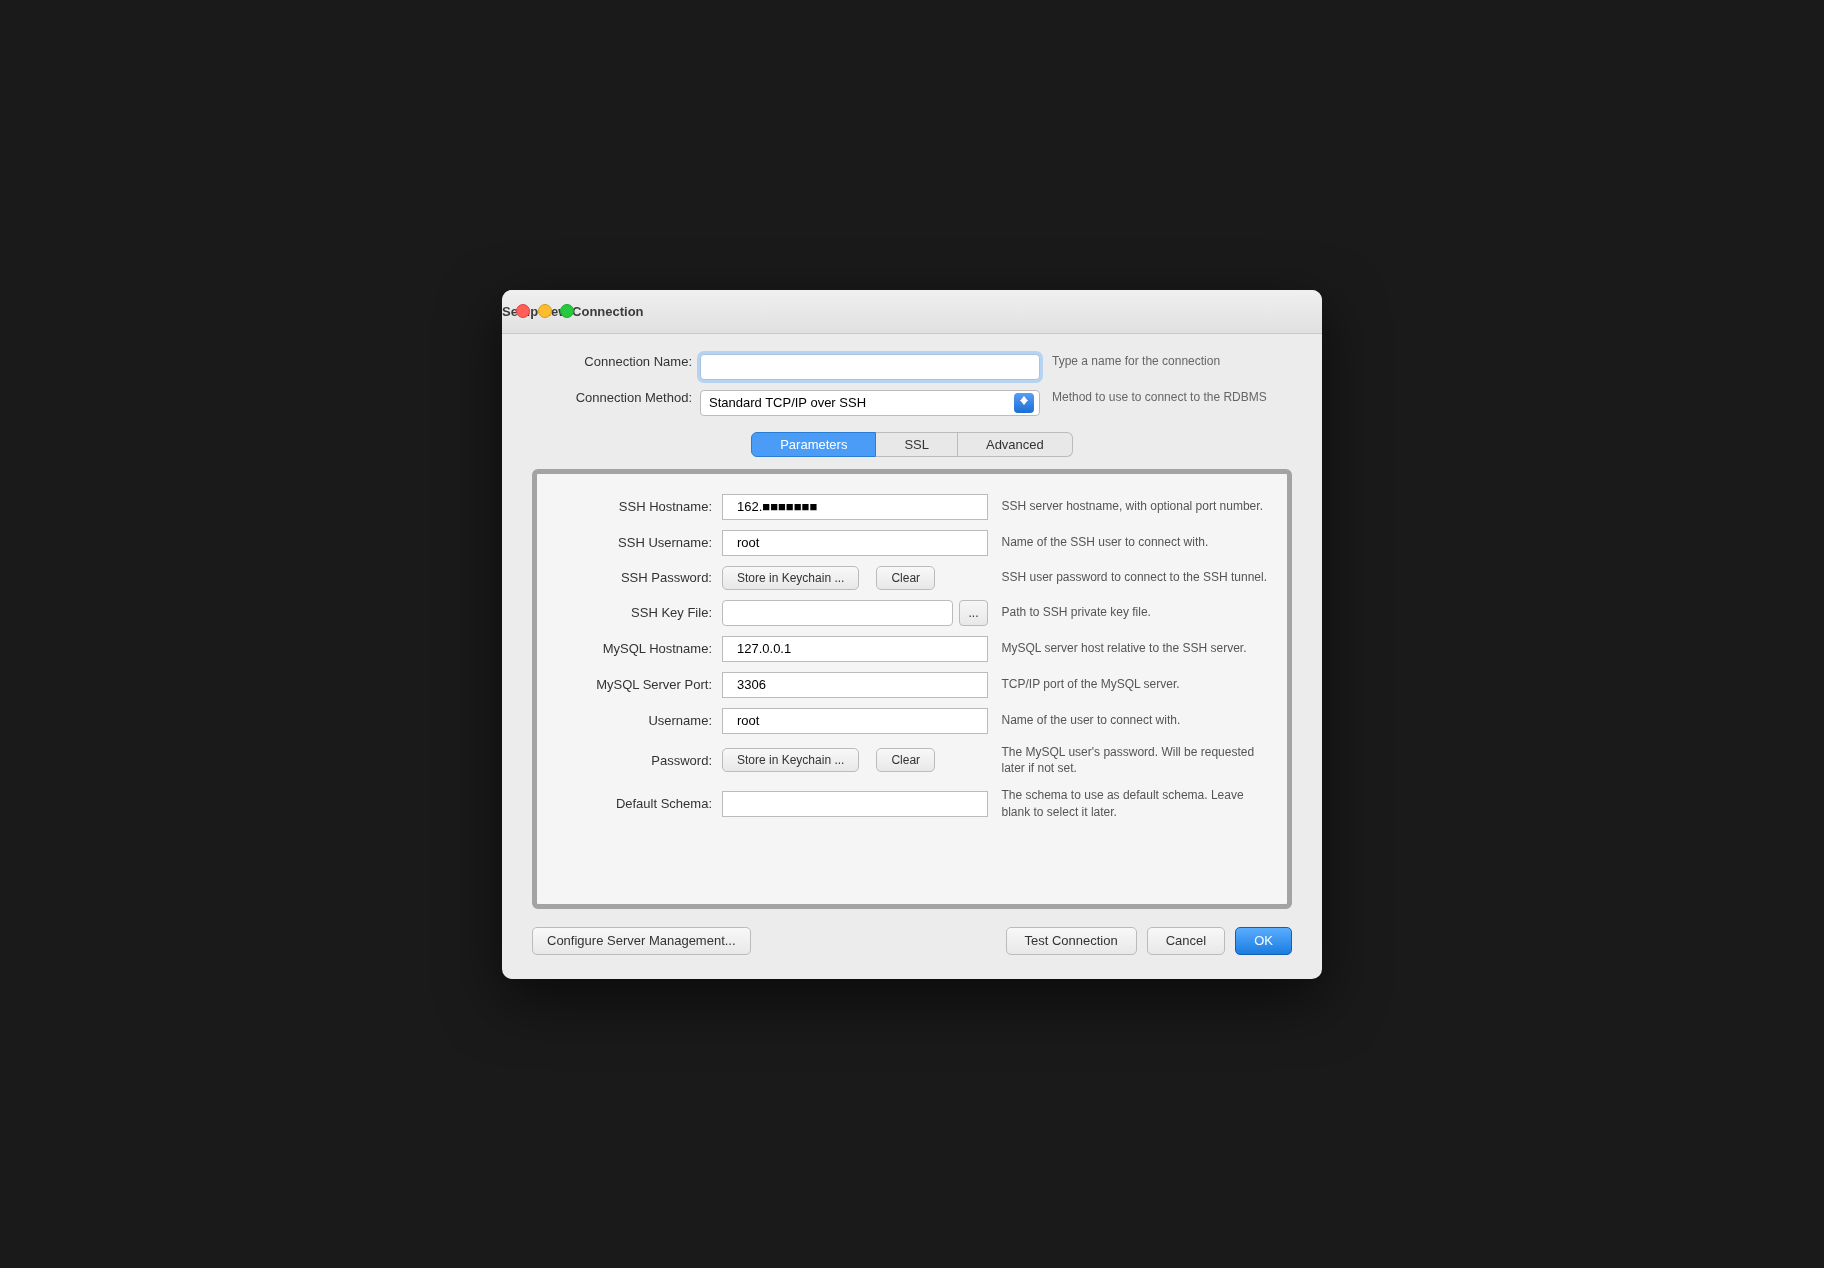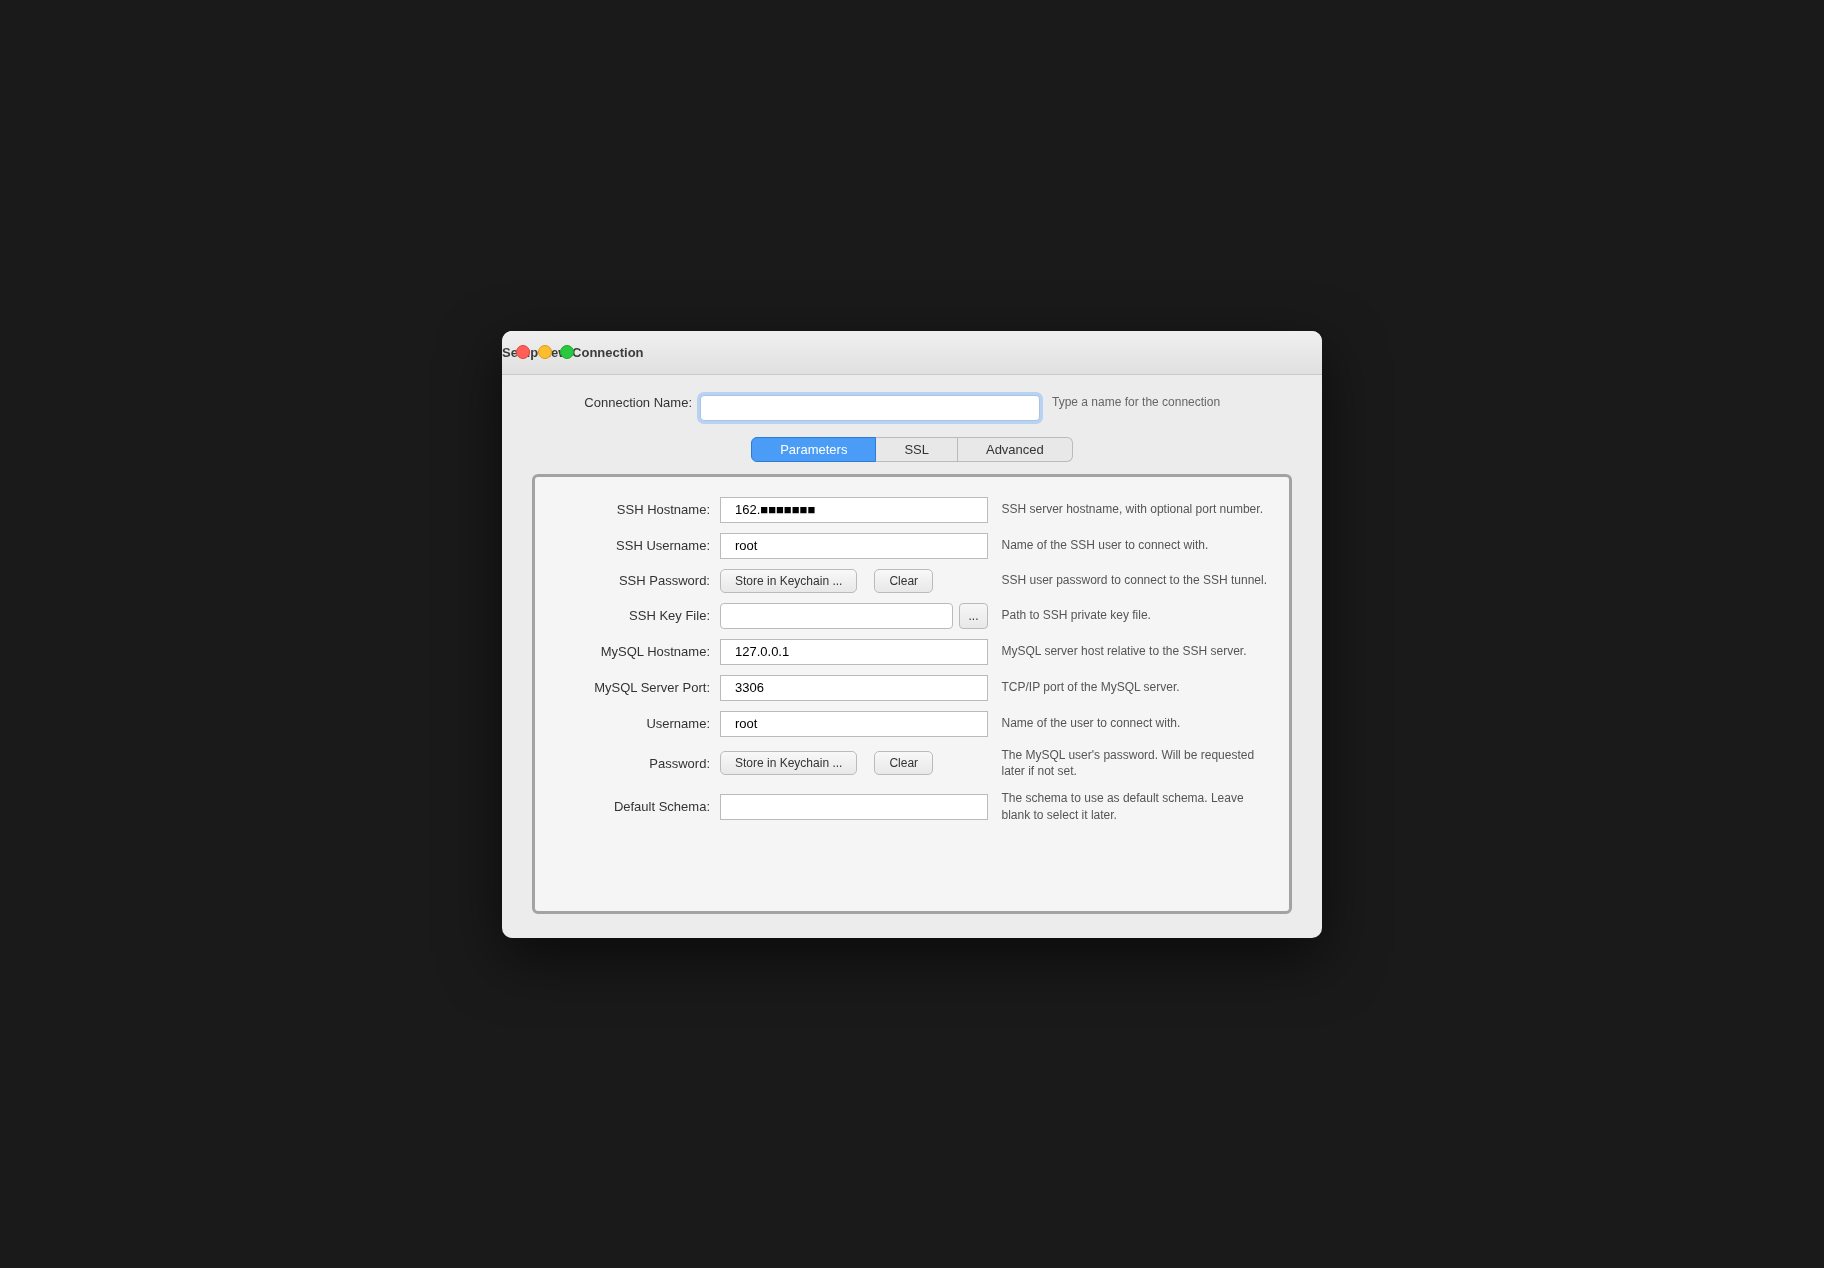--- a/index.html
+++ b/index.html
@@ -152,21 +152,21 @@
     .tab.active {
       background: #4a9cf6;
       color: white;
       border-color: #2a7cd4;
     }
     .tab + .tab { border-left: none; }
 
     
     .content-panel {
       background: #f5f5f5;
-      border: 3px solid #a3a3a3;
+      border: 5px solid #a3a3a3;
       border-radius: 6px;
       padding: 20px 0 20px 0;
       min-height: 440px;
     }
     .form-row {
       display: flex;
       align-items: center;
       margin-bottom: 10px;
       padding: 0 20px;
     }
@@ -298,20 +298,32 @@
   </div>
 
   <div class="window-body">
 
     <div class="top-fields">
       <div class="field-row">
         <label class="field-label">Connection Name:</label>
         <input class="field-input focused" type="text" placeholder="" style="">
         <span class="field-hint">Type a name for the connection</span>
       </div>
+      <div class="field-row">
+        <label class="field-label">Connection Method:</label>
+        <div class="method-select-wrapper">
+          <select class="method-select">
+            <option>Standard (TCP/IP)</option>
+            <option selected="">Standard TCP/IP over SSH</option>
+            <option>Local Socket/Pipe</option>
+          </select>
+          <div class="select-arrow"></div>
+        </div>
+        <span class="field-hint">Method to use to connect to the RDBMS</span>
+      </div>
     </div>
 
     <div class="tabs-bar">
       <div class="tab active">Parameters</div>
       <div class="tab">SSL</div>
       <div class="tab">Advanced</div>
     </div>
 
     <div class="content-panel">
 
@@ -391,15 +403,23 @@
       <div class="form-row">
         <label class="form-label">Default Schema:</label>
         <div class="form-control">
           <input class="form-input" type="text" value="" style="">
         </div>
         <span class="form-hint">The schema to use as default schema. Leave blank to select it later.</span>
       </div>
 
     </div>
 
+    <div class="bottom-bar">
+      <button class="btn-configure">Configure Server Management...</button>
+      <div class="bottom-right">
+        <button class="btn-secondary">Test Connection</button>
+        <button class="btn-secondary">Cancel</button>
+        <button class="btn-primary">OK</button>
+      </div>
+    </div>
 
   </div>
 </div>
 
 </body></html>

